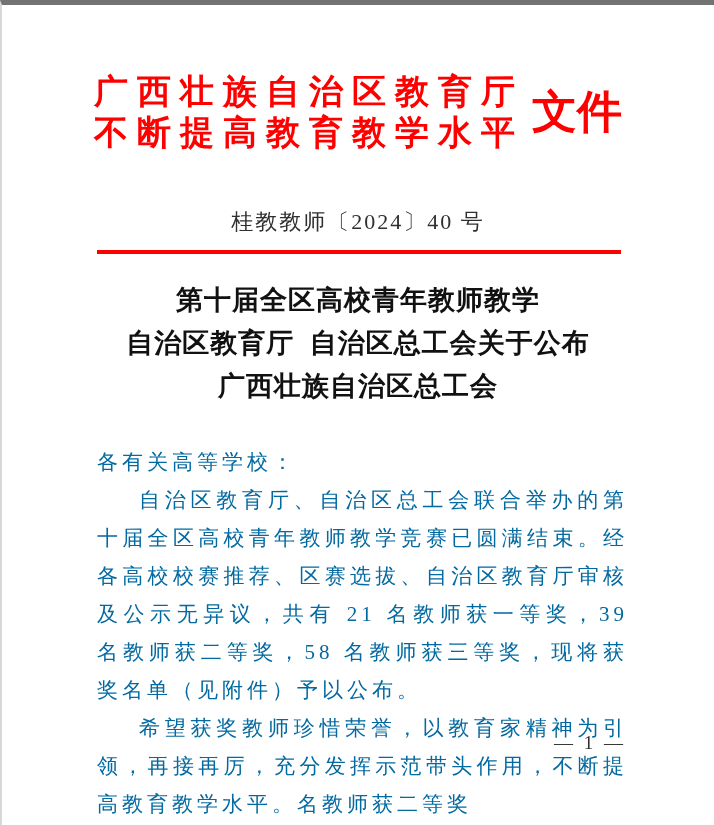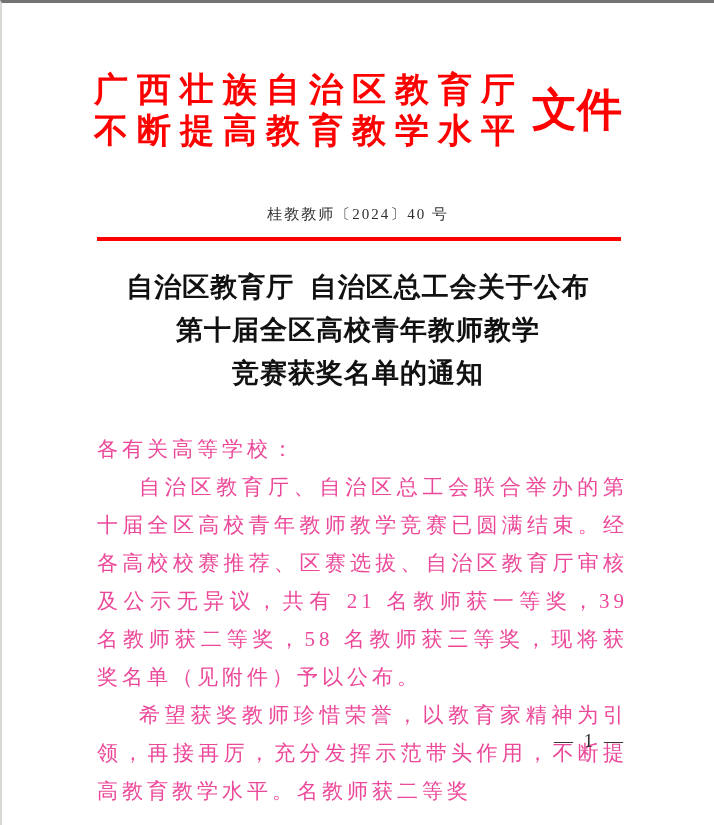--- a/index.html
+++ b/index.html
@@ -7,21 +7,21 @@
     padding: 0;
     background: #ffffff;
   }
   .page {
     position: relative;
     width: 714px;
     height: 825px;
     box-sizing: border-box;
     background: #ffffff;
     border-left: 2px solid #d8d8d4;
-    border-top: 3px solid #737373;
+    border-top: 5px solid #737373;
     font-family: "Liberation Serif", "DejaVu Serif", serif;
     color: #2b2b2b;
     overflow: hidden;
   }
 
   
   .letterhead {
     margin-top: 66px;
     display: flex;
     justify-content: center;
@@ -45,21 +45,21 @@
     line-height: 1;
     margin-left: 8px;
     white-space: nowrap;
     color: var(--red);
   }
 
   
   .doc-number {
     margin-top: 54px;
     text-align: center;
-    font-size: 15px;
+    font-size: 22px;
     letter-spacing: 2px;
     color: #2f2f2f;
   }
 
   
   .red-rule {
     height: 4px;
     margin: 13px 93px 0 95px;
     background: var(--red);
   }
@@ -78,21 +78,21 @@
     white-space: pre;
   }
 
   
   .body-text {
     margin-top: 35px;
     padding: 0 86px 0 95px;
     font-size: 21px;
     line-height: 38px;
     letter-spacing: 4px;
-    color: #ec4899;
+    color: #0369a1;
     text-align: justify;
   }
   .salutation {
     text-indent: 0;
   }
   .paragraph {
     text-indent: 2em;
   }
 
   
@@ -117,23 +117,23 @@
       <div class="agency-line">不断提高教育教学水平</div>
     </div>
     <div class="doc-type">文件</div>
   </div>
 
   <div class="doc-number">桂教教师〔2024〕40 号</div>
 
   <div class="red-rule"></div>
 
   <div class="title">
+    <div class="title-line">第十届全区高校青年教师教学</div>
     <div class="title-line">自治区教育厅  自治区总工会关于公布</div>
-    <div class="title-line">第十届全区高校青年教师教学</div>
-    <div class="title-line">竞赛获奖名单的通知</div>
+    <div class="title-line">广西壮族自治区总工会</div>
   </div>
 
   <div class="body-text">
     <div class="salutation">各有关高等学校：</div>
     <div class="paragraph">自治区教育厅、自治区总工会联合举办的第十届全区高校青年教师教学竞赛已圆满结束。经各高校校赛推荐、区赛选拔、自治区教育厅审核及公示无异议，共有 21 名教师获一等奖，39 名教师获二等奖，58 名教师获三等奖，现将获奖名单（见附件）予以公布。</div>
     <div class="paragraph">希望获奖教师珍惜荣誉，以教育家精神为引领，再接再厉，充分发挥示范带头作用，不断提高教育教学水平。名教师获二等奖</div>
   </div>
 
   <div class="page-number">— 1 —</div>
 

